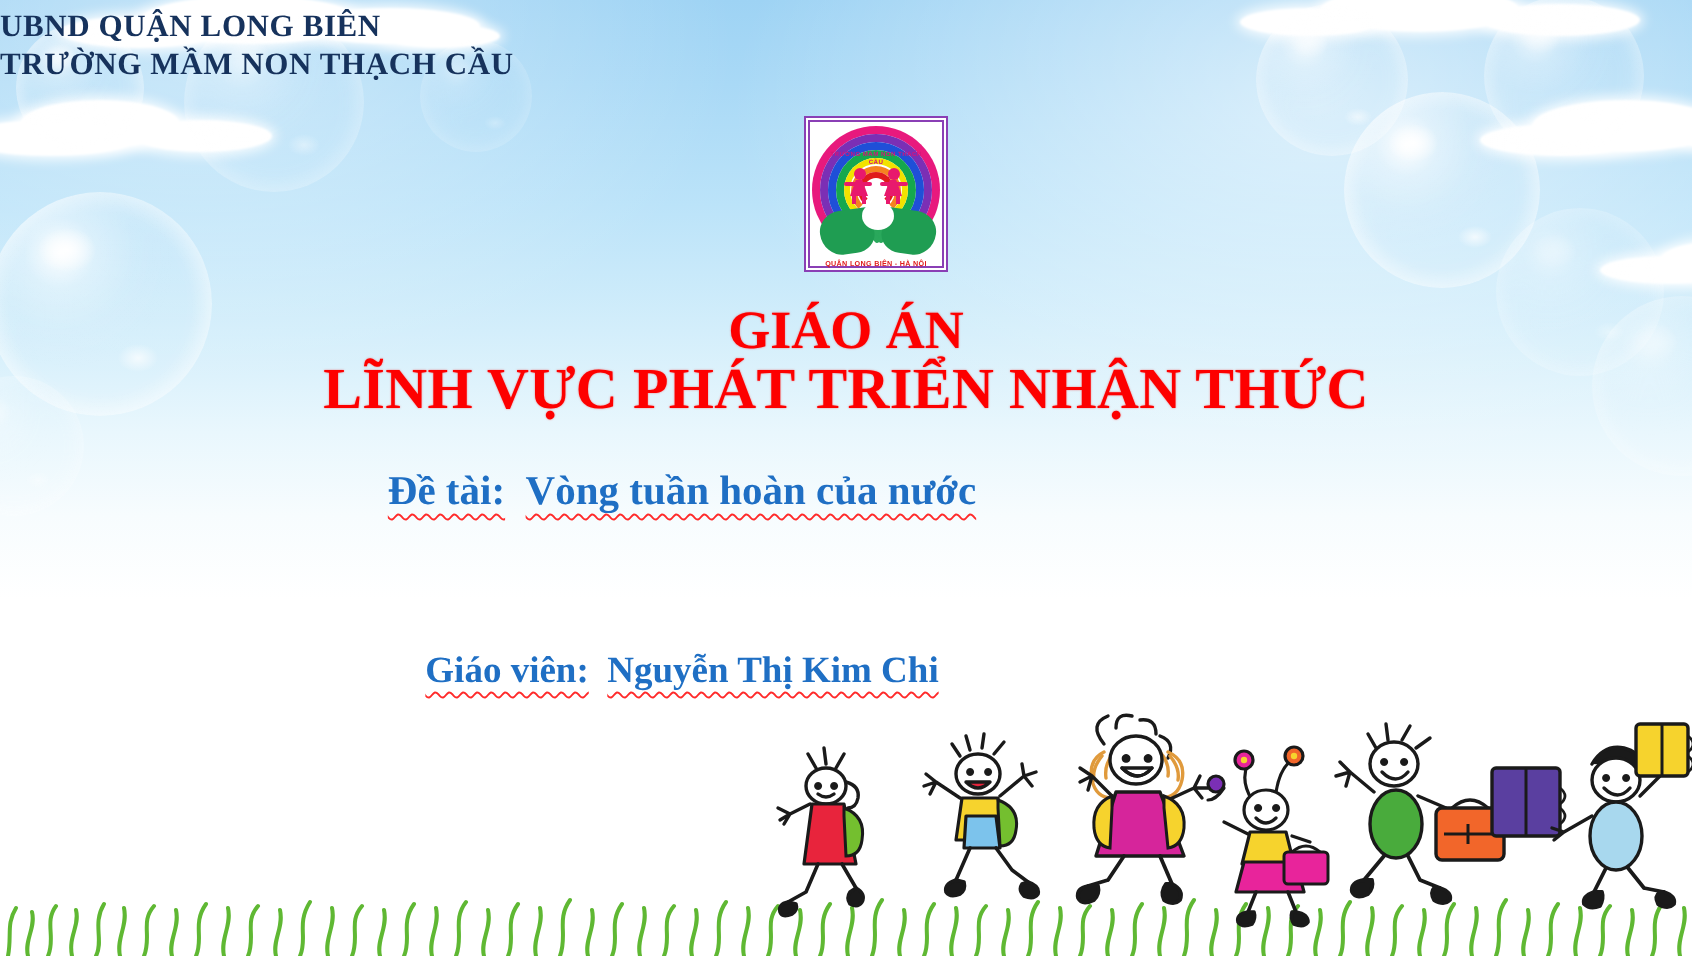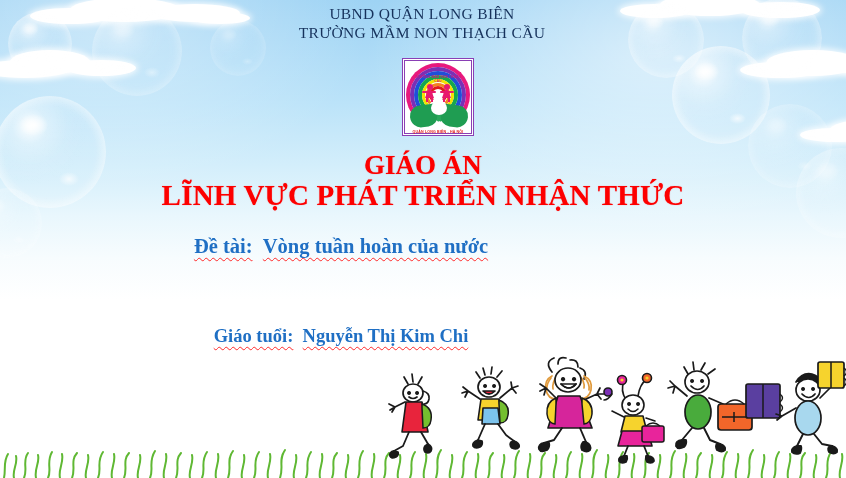--- a/index.html
+++ b/index.html
@@ -48,22 +48,22 @@
     width:26%;height:20%;border-radius:50%;
     background:radial-gradient(ellipse at center, rgba(255,255,255,.98), rgba(255,255,255,0) 72%);
   }
   .bubble::before{
     content:"";position:absolute;left:58%;top:68%;
     width:18%;height:12%;border-radius:50%;
     background:radial-gradient(ellipse at center, rgba(255,255,255,.70), rgba(255,255,255,0) 72%);
   }
   
   .hdr{
-    position:absolute;left:0;top:4px;width:844px;text-align:center;
-    color:#16325c;font-weight:normal;font-size:15.5px;line-height:19px;
+    position:absolute;left:0;top:4px;width:844px;text-align:left;
+    color:#16325c;font-weight:bold;font-size:15.5px;line-height:19px;
     letter-spacing:.3px;
   }
   .hdr div{white-space:nowrap;}
   .title{
     position:absolute;left:0;width:846px;text-align:center;
     color:#fd0000;font-weight:bold;line-height:31px;
     text-shadow:0 0 1px rgba(253,0,0,.5);
   }
   #title-main{top:150px;font-size:27px;}
   #title-sub{top:180px;font-size:29px;letter-spacing:.2px;}
@@ -229,21 +229,21 @@
   </div>
 
   <div class="title" id="title-main">GIÁO ÁN</div>
   <div class="title" id="title-sub">LĨNH VỰC PHÁT TRIỂN NHẬN THỨC</div>
 
   <div class="bluerow" id="row-topic">
     <span class="sq">Đề tài:</span>
     <span>&nbsp;</span><span class="sq">Vòng tuần hoàn của nước</span>
   </div>
   <div class="bluerow" id="row-teacher">
-    <span class="sq">Giáo tuổi:</span>
+    <span class="sq">Giáo viên:</span>
     <span>&nbsp;</span><span class="sq">Nguyễn Thị Kim Chi</span>
   </div>
 
   <div id="ground">
 
     <svg class="grass" viewBox="0 0 846 34" preserveAspectRatio="none">
       <g stroke="#5fb833" stroke-width="2" fill="none" stroke-linecap="round">
         <path d="M4 34 C6 24 3 18 8 10"></path>
           <path d="M14 34 C12 26 18 20 16 12"></path>
         <path d="M24 34 C28 25 22 17 28 9"></path>

